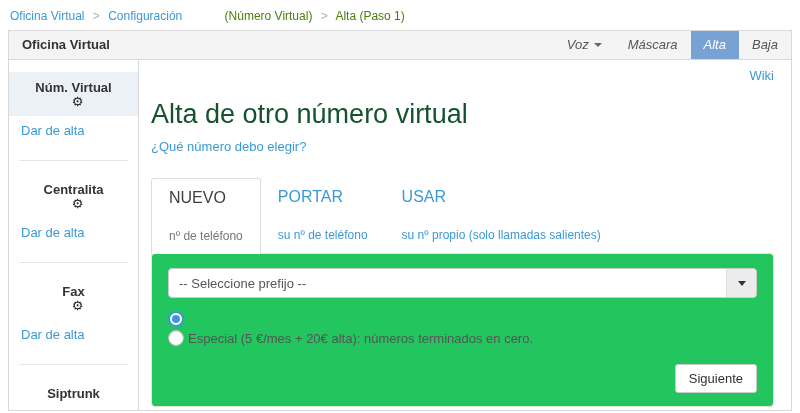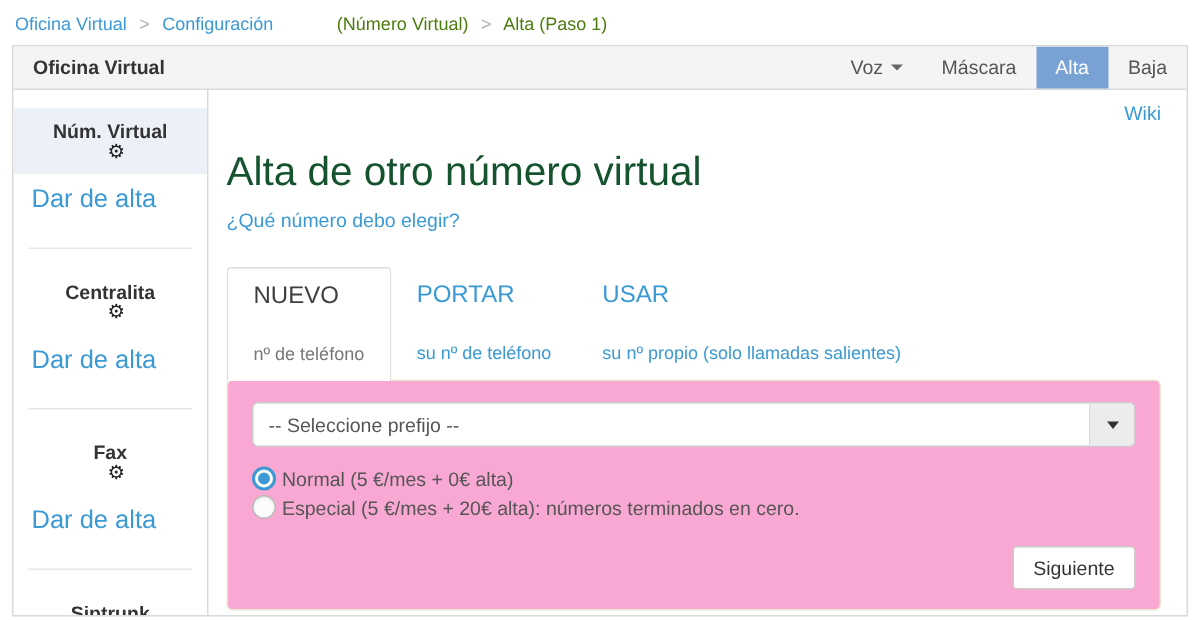--- a/index.html
+++ b/index.html
@@ -14,55 +14,55 @@
   .breadcrumb .plain { color:#4d7c0f; }
   .breadcrumb .suffix { margin-left:3px; color:#4d7c0f;padding-left:36px; }
 
   
   .panel { margin:0 8px; border:1px solid #d9d9d9; height:381px; overflow:hidden;
     display:flex; flex-direction:column; background:#fff; }
   .panel-header { display:flex; align-items:stretch; height:29px; background:#f4f4f4;
     border-bottom:1px solid #d9d9d9; flex:0 0 29px; }
   .panel-title { padding:0 13px; line-height:28px; font-weight:bold; font-size:13px; color:#333; }
   .panel-menu { margin-left:auto; display:flex; }
-  .menu-item { padding:0 13px; line-height:28px; font-size:13px; color:#555; cursor:pointer; }
+  .menu-item { padding:0 13px; line-height:28px; font-size:13px; color:#555; cursor:pointer;font-style:italic; }
   .menu-item.active { background:#79a2d4; color:#fff; }
   .caret-down { display:inline-block; width:0; height:0; border-left:4px solid transparent;
     border-right:4px solid transparent; border-top:4px solid #666; margin-left:5px; vertical-align:2px; }
 
   
   .panel-body { display:flex; flex:1; min-height:0; }
   .sidebar { width:130px; flex:0 0 130px; border-right:1px solid #d9d9d9; padding-top:12px; overflow:hidden; }
   .side-title { display:flex; align-items:center; padding:8px 12px; font-weight:bold;
     color:#333; font-size:13px; cursor:pointer;flex-direction:column; }
   .side-title.active { background:#ecf1f7; }
   .side-title .gear { margin-left:8px; font-family:"DejaVu Sans",sans-serif; font-size:13px;
     color:#222; line-height:1; }
-  .side-link { display:block; padding:7px 12px 9px; font-size:17px; }
+  .side-link { display:block; padding:7px 12px 9px; font-size:13px; }
   .side-div { border:0; border-top:1px solid #e7e7e7; margin:13px 10px; }
 
   
   .main { flex:1; padding:6px 17px 0 12px; min-width:0; }
   .wiki-row { text-align:right; font-size:13px; margin-top:2px; }
   h1.page-title { font-size:27px; font-weight:400; color:#14532d; margin:16px 0 9px; }
   .help-link { font-size:13px; display:inline-block; }
 
   
   .tabs { display:flex; margin-top:24px; align-items:stretch; position:relative; z-index:2; }
   .tab { padding:10px 17px 11px; cursor:pointer; }
   .tab .t { font-size:16px; }
   .tab .s { font-size:12px; margin-top:22px; }
   .tab.active { background:#fff; border:1px solid #ddd; border-bottom:none; margin-bottom:-1px;
     border-radius:3px 3px 0 0; }
   .tab.active .t { color:#404040; }
   .tab.active .s { color:#777; }
   .tab.inactive .t, .tab.inactive .s { color:#3b99d4; }
 
   
-  .warn-panel { background:#f9a8d4; border:1px solid #e9e7cf; border-radius:4px;
+  .warn-panel { background:#22c55e; border:1px solid #e9e7cf; border-radius:4px;
     padding:14px 16px 13px; position:relative; z-index:1; }
   .select { height:30px; background:#fff; border:1px solid #ccc; border-radius:4px;
     display:flex; align-items:center; overflow:hidden; cursor:pointer; }
   .select .sel-text { flex:1; padding-left:10px; font-size:13px; color:#555; }
   .select .sel-btn { width:30px; align-self:stretch; background:#ececec; border-left:1px solid #ddd;
     display:flex; align-items:center; justify-content:center; border-radius:0 3px 3px 0; }
   .sel-caret { width:0; height:0; border-left:4px solid transparent; border-right:4px solid transparent;
     border-top:5px solid #333; }
 
   .radios { margin-top:13px; }
@@ -158,21 +158,20 @@
         <div class="select">
           <div class="sel-text">-- Seleccione prefijo --</div>
           <div class="sel-btn">
             <span class="sel-caret"></span>
           </div>
         </div>
 
         <div class="radios">
           <div class="radio-row">
             <span class="radio on"></span>
-            <span>Normal (5 €/mes + 0€ alta)</span>
           </div>
           <div class="radio-row">
             <span class="radio off"></span>
             <span>Especial (5 €/mes + 20€ alta): números terminados en cero.</span>
           </div>
         </div>
 
         <div class="btn-row">
           <span class="btn">Siguiente</span>
         </div>

